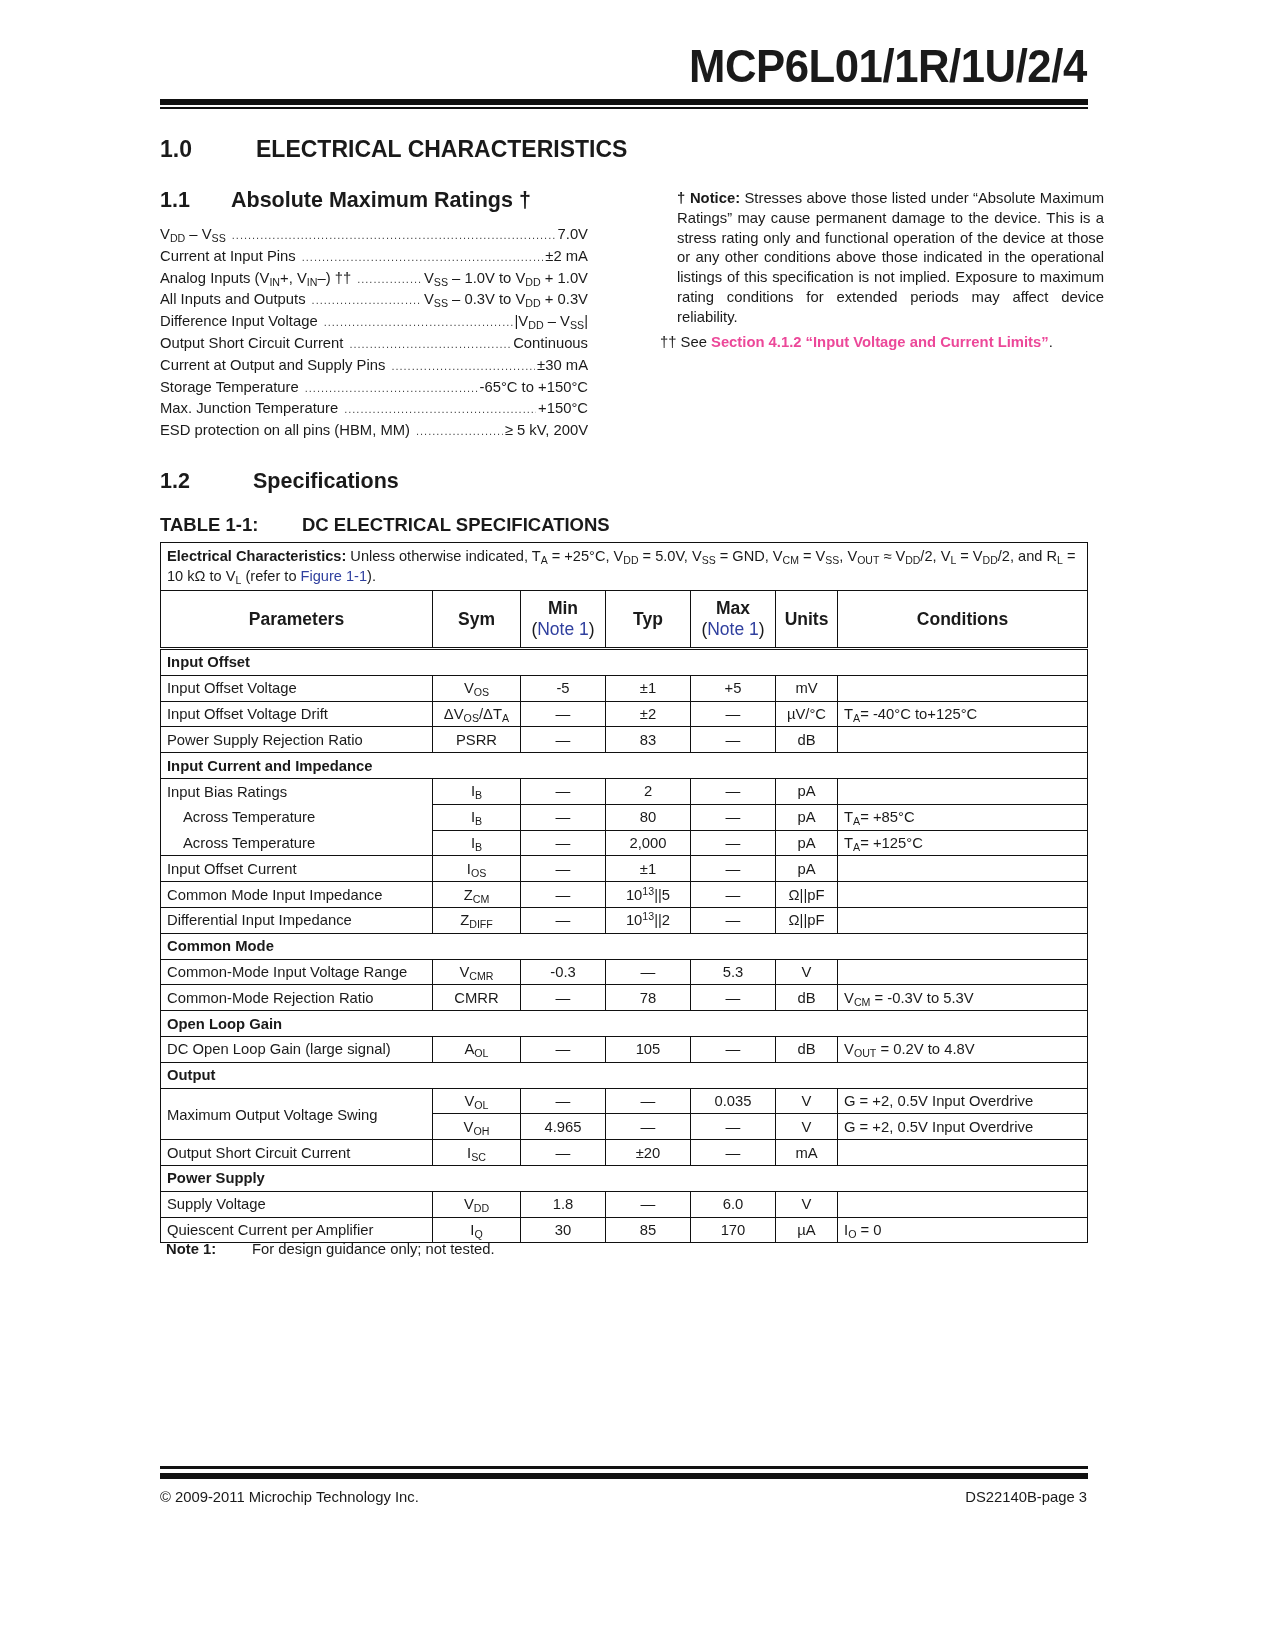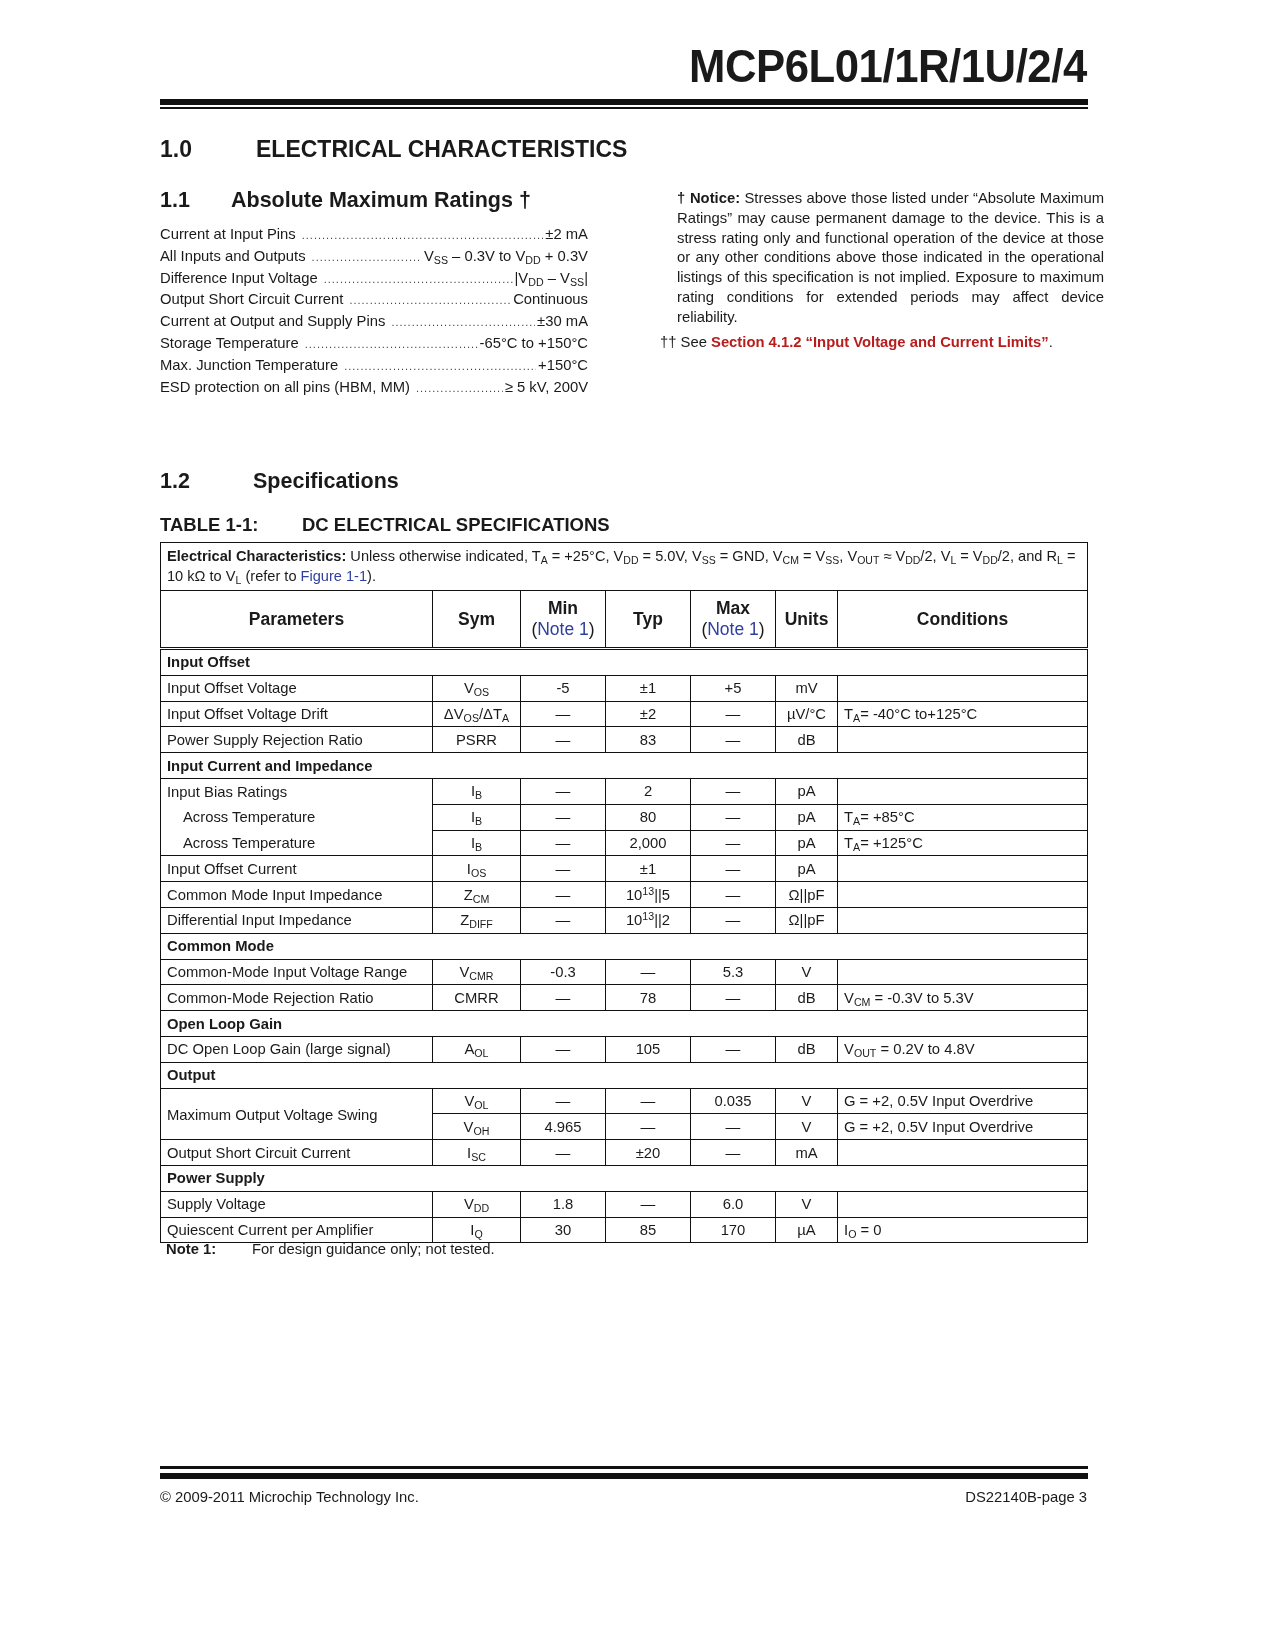--- a/index.html
+++ b/index.html
@@ -2,21 +2,21 @@
 <html><head>
 <meta charset="utf-8">
 <style>
   html, body { margin:0; padding:0; background:#ffffff; }
   body { width:1275px; height:1650px; position:relative; overflow:hidden;
          font-family:"Liberation Sans", sans-serif; color:#1a1a1a; }
   .abs { position:absolute; }
   sub { font-size:0.72em; vertical-align:-0.3em; line-height:0; }
   sup { font-size:0.72em; vertical-align:0.45em; line-height:0; }
   .link { color:#2f3f9e; }
-  .link-b { color:#b91c1c; font-weight:bold; }
+  .link-b { color:#ec4899; font-weight:bold; }
 
   #doc-title { right:188px; top:38px; font-size:47px; font-weight:bold; letter-spacing:-0.5px; transform:scaleX(0.93); transform-origin:right; }
   .rule-thick { left:160px; width:928px; height:6px; background:#111; }
   .rule-thin  { left:160px; width:928px; height:2px; background:#111; }
 
   .h1 { font-size:23px; font-weight:bold; }
   .h2 { font-size:21.5px; font-weight:bold; }
   .secnum { display:inline-block; }
 
   #ratings { left:160px; top:226px; width:428px; font-size:14.8px; }
@@ -57,23 +57,33 @@
 <div class="abs h1" style="left:160px; top:136px;">
   <span class="secnum" style="width:96px">1.0</span><span>ELECTRICAL CHARACTERISTICS</span>
 </div>
 
 <div class="abs h2" style="left:160px; top:188px;">
   <span class="secnum" style="width:71px">1.1</span><span>Absolute Maximum Ratings †</span>
 </div>
 
 <div id="ratings" class="abs">
     <div class="rating-row">
+      <span class="lbl">V<sub>DD</sub> – V<sub>SS</sub></span>
+      <span class="dots"></span>
+      <span class="val">7.0V</span>
+    </div>
+    <div class="rating-row">
       <span class="lbl">Current at Input Pins</span>
       <span class="dots"></span>
       <span class="val">±2 mA</span>
+    </div>
+    <div class="rating-row">
+      <span class="lbl">Analog Inputs (V<sub>IN</sub>+, V<sub>IN</sub>–) ††</span>
+      <span class="dots"></span>
+      <span class="val">V<sub>SS</sub> – 1.0V to V<sub>DD</sub> + 1.0V</span>
     </div>
     <div class="rating-row">
       <span class="lbl">All Inputs and Outputs</span>
       <span class="dots"></span>
       <span class="val">V<sub>SS</sub> – 0.3V to V<sub>DD</sub> + 0.3V</span>
     </div>
     <div class="rating-row">
       <span class="lbl">Difference Input Voltage</span>
       <span class="dots"></span>
       <span class="val">|V<sub>DD</sub> – V<sub>SS</sub>|</span>

